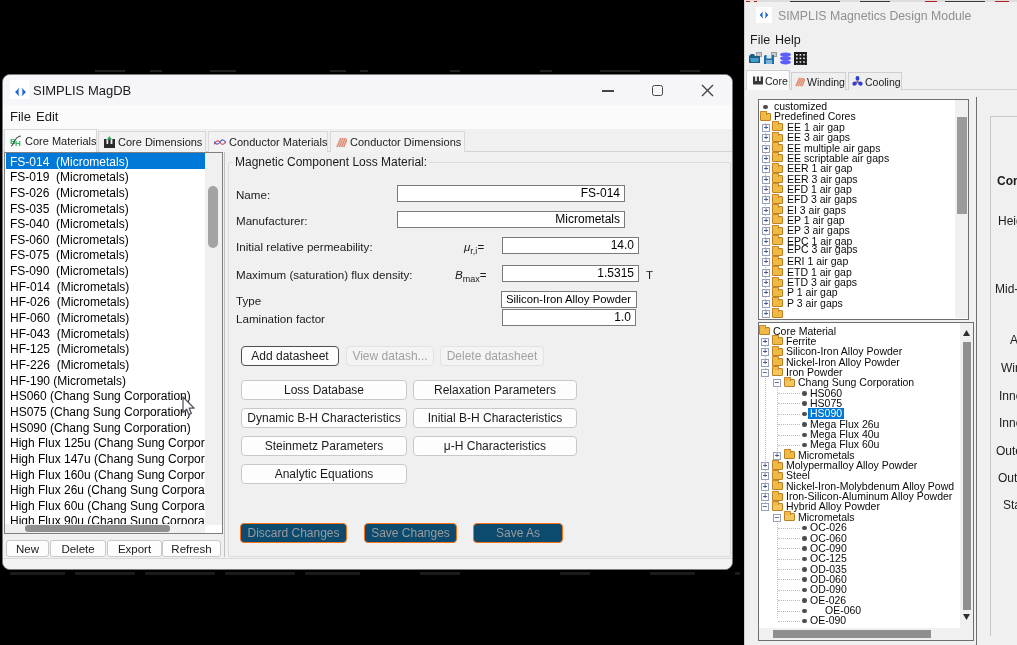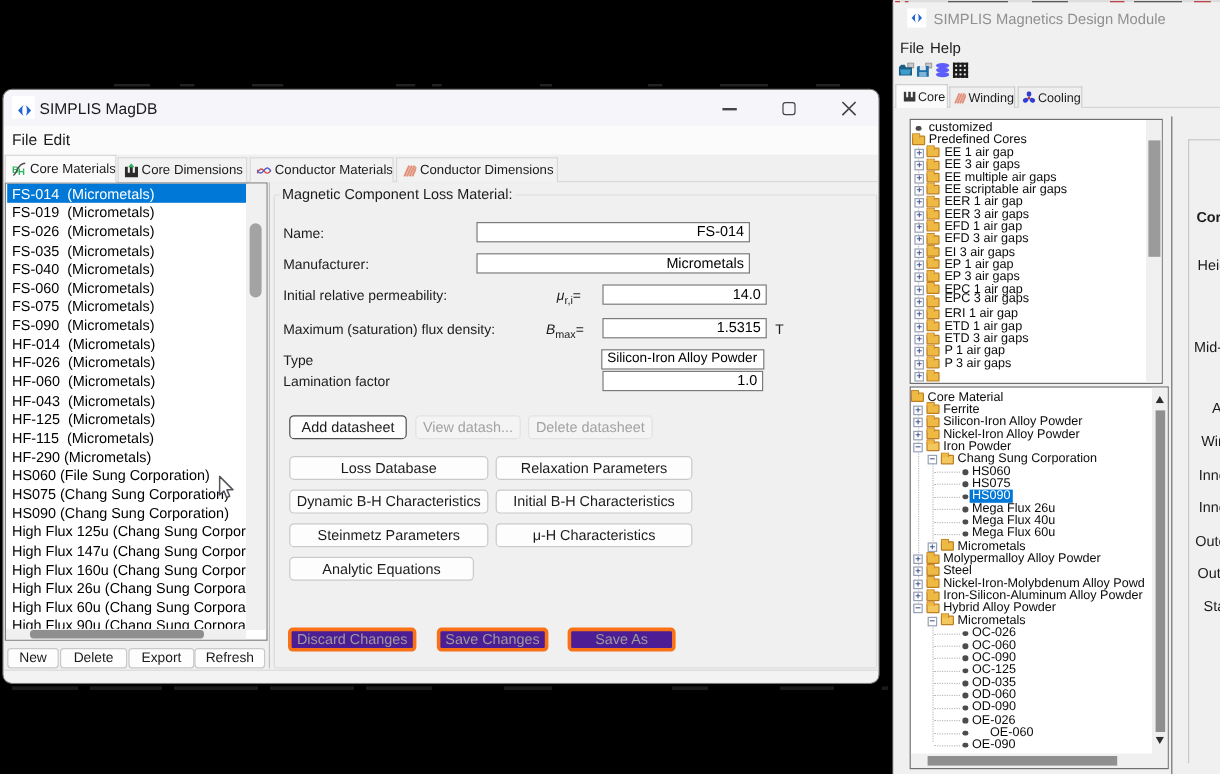--- a/index.html
+++ b/index.html
@@ -35,21 +35,21 @@
 
 #grp{position:absolute;left:225px;top:87px;width:503px;height:395px;border:1px solid #dbdbdb;border-radius:2px}
 #grp-ttl{position:absolute;left:230px;top:80px;font-size:12px;color:#1b1b1b;background:#f0f0f0;padding:0 2px}
 .lbl{position:absolute;font-size:11.6px;color:#1b1b1b;white-space:nowrap}
 .inp{position:absolute;height:17px;background:#fff;border:1px solid #7a7a7a;font-size:12px;
  color:#000;text-align:right;line-height:15px;padding-right:4px;white-space:nowrap}
 .btn{position:absolute;height:20px;background:#fdfdfd;border:1px solid #c9c9c9;border-radius:4px;
  font-size:12px;color:#1b1b1b;display:flex;align-items:center;justify-content:center;white-space:nowrap}
 .btn.def{border:1.6px solid #4f4f4f}
 .btn.dis{background:#f4f4f4;border:1px solid #e2e2e2;color:#a2a2a2}
-.btn.dis2{background:#4c1d95;border:3px solid #f97316;color:#9b9b9b}
+.btn.dis2{background:#0c4a6e;border:1px solid #f97316;color:#9b9b9b}
 .sbtn{position:absolute;height:17px;background:#fdfdfd;border:1px solid #c9c9c9;border-radius:3px;
  font-size:11.5px;color:#1b1b1b;display:flex;align-items:center;justify-content:center}
 
 
 #win{position:absolute;left:744px;top:2px;width:273px;height:643px;background:#f0f0f0;
  border-left:1px solid #cfcfcf;overflow:hidden}
 #w-title{position:absolute;left:0;top:0;width:100%;height:27px;background:#f1f0f0}
 #w-title .ttl{position:absolute;left:33px;top:7px;font-size:12.3px;color:#8f8f8f}
 #w-icon{position:absolute;left:11px;top:5px;width:16px;height:16px;background:#fff}
 #w-menu{position:absolute;left:0;top:27px;width:100%;height:21px;background:#f0f0f0}
@@ -165,23 +165,23 @@
 <div class="lrow" style="top:47.0px">FS-035  (Micrometals)</div>
 <div class="lrow" style="top:62.6px">FS-040  (Micrometals)</div>
 <div class="lrow" style="top:78.2px">FS-060  (Micrometals)</div>
 <div class="lrow" style="top:93.9px">FS-075  (Micrometals)</div>
 <div class="lrow" style="top:109.5px">FS-090  (Micrometals)</div>
 <div class="lrow" style="top:125.2px">HF-014  (Micrometals)</div>
 <div class="lrow" style="top:140.8px">HF-026  (Micrometals)</div>
 <div class="lrow" style="top:156.5px">HF-060  (Micrometals)</div>
 <div class="lrow" style="top:172.2px">HF-043  (Micrometals)</div>
 <div class="lrow" style="top:187.8px">HF-125  (Micrometals)</div>
-<div class="lrow" style="top:203.5px">HF-115  (Micrometals)</div>
-<div class="lrow" style="top:219.1px">HF-290 (Micrometals)</div>
-<div class="lrow" style="top:234.8px">HS060 (File Sung Corporation)</div>
+<div class="lrow" style="top:203.5px">HF-226  (Micrometals)</div>
+<div class="lrow" style="top:219.1px">HF-190 (Micrometals)</div>
+<div class="lrow" style="top:234.8px">HS060 (Chang Sung Corporation)</div>
 <div class="lrow" style="top:250.4px">HS075 (Chang Sung Corporation)</div>
 <div class="lrow" style="top:266.1px">HS090 (Chang Sung Corporation)</div>
 <div class="lrow" style="top:281.7px">High Flux 125u (Chang Sung Corporati</div>
 <div class="lrow" style="top:297.4px">High Flux 147u (Chang Sung Corporati</div>
 <div class="lrow" style="top:313.0px">High Flux 160u (Chang Sung Corporati</div>
 <div class="lrow" style="top:328.7px">High Flux 26u (Chang Sung Corporatio</div>
 <div class="lrow" style="top:344.3px">High Flux 60u (Chang Sung Corporatio</div>
 <div class="lrow" style="top:359.9px">High Flux 90u (Chang Sung Corporatio</div>
 <div class="abs" style="left:200px;top:0;width:17px;height:372px;background:#f0f0f0"></div>
 <div class="abs" style="left:202.5px;top:33px;width:10px;height:62px;background:#a3a3a3;border-radius:5px"></div>
@@ -212,21 +212,21 @@
   <div class="btn def" style="left:238px;top:271px;width:98px">Add datasheet</div>
   <div class="btn dis" style="left:343px;top:271px;width:88px">View datash...</div>
   <div class="btn dis" style="left:437px;top:271px;width:104px">Delete datasheet</div>
 
   <div class="btn" style="left:238px;top:305px;width:166px">Loss Database</div>
   <div class="btn" style="left:410px;top:305px;width:164px">Relaxation Parameters</div>
   <div class="btn" style="left:238px;top:333px;width:166px">Dynamic B-H Characteristics</div>
   <div class="btn" style="left:410px;top:333px;width:164px">Initial B-H Characteristics</div>
   <div class="btn" style="left:238px;top:361px;width:166px">Steinmetz Parameters</div>
   <div class="btn" style="left:410px;top:361px;width:164px">μ-H Characteristics</div>
-  <div class="btn" style="left:238px;top:389px;width:154px">Analytic Equations</div>
+  <div class="btn" style="left:238px;top:389px;width:166px">Analytic Equations</div>
 
   <div class="btn dis2" style="left:237px;top:448px;width:107px">Discard Changes</div>
   <div class="btn dis2" style="left:361px;top:448px;width:93px">Save Changes</div>
   <div class="btn dis2" style="left:470px;top:448px;width:90px">Save As</div>
 
   <div class="sbtn" style="left:3px;top:465px;width:43px">New</div>
   <div class="sbtn" style="left:47px;top:465px;width:56px">Delete</div>
   <div class="sbtn" style="left:104px;top:465px;width:55px">Export</div>
   <div class="sbtn" style="left:159px;top:465px;width:59px">Refresh</div>
 

